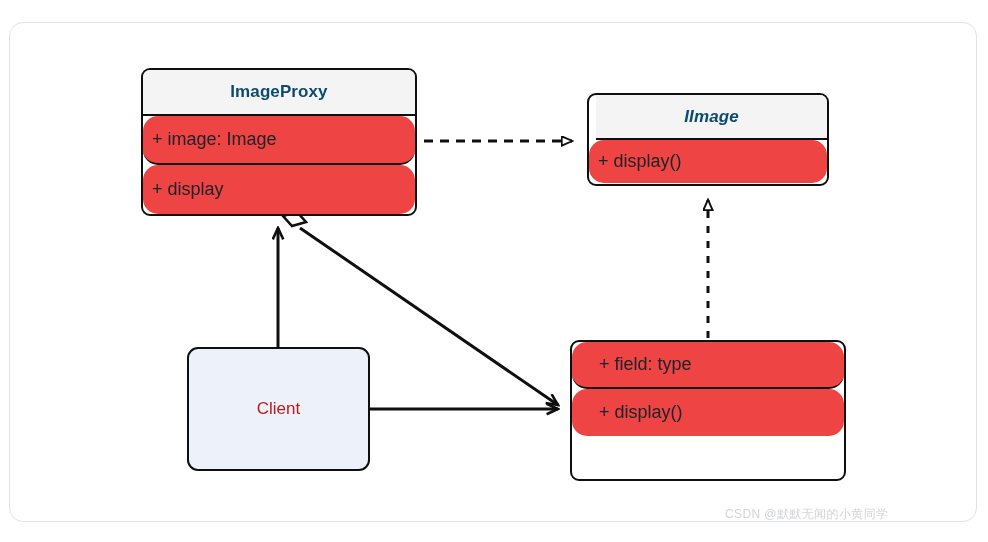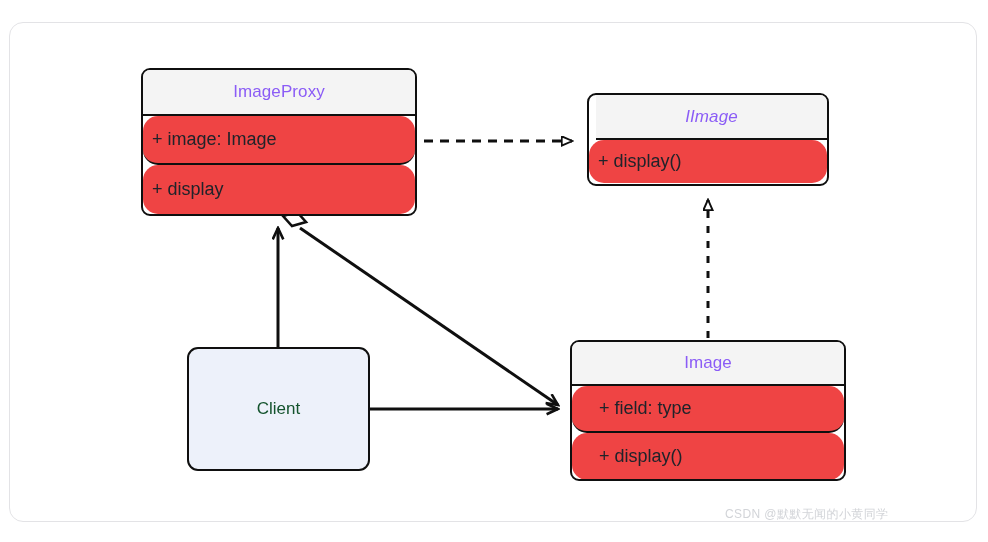--- a/index.html
+++ b/index.html
@@ -44,23 +44,23 @@
     background: #ffffff;
     overflow: hidden;
   }
   .uml-header {
     box-sizing: border-box;
     background: #f4f4f4;
     border-bottom: 2.5px solid #0f0f0f;
     display: flex;
     align-items: center;
     justify-content: center;
-    font-weight: normal;
+    font-weight: bold;
     font-size: 17px;
-    color: #8b5cf6;
+    color: #0c4a6e;
     letter-spacing: .1px;
   }
   .uml-header.italic {
     font-style: italic;
     margin-left: 7px;
   }
   .uml-row {
     box-sizing: border-box;
     display: flex;
     align-items: center;
@@ -95,21 +95,21 @@
     width: 183px;
     height: 124px;
     box-sizing: border-box;
     border: 2.5px solid #0f0f0f;
     border-radius: 11px;
     background: #edf1fa;
     display: flex;
     align-items: center;
     justify-content: center;
     font-size: 17px;
-    color: #14532d;
+    color: #b91c1c;
   }
 
   
   #watermark {
     position: absolute;
     left: 725px;
     top: 506px;
     font-size: 12px;
     color: #d2d4d8;
     white-space: nowrap;
@@ -155,21 +155,20 @@
     <div class="uml-row divided">+ image: Image</div>
     <div class="uml-row">+ display</div>
   </div>
 
   <div class="uml-class" id="cls-iimage">
     <div class="uml-header italic">IImage</div>
     <div class="uml-row">+ display()</div>
   </div>
 
   <div class="uml-class" id="cls-image">
-    <div class="uml-header">Image</div>
     <div class="uml-row divided">+ field: type</div>
     <div class="uml-row">+ display()</div>
   </div>
 
   <div id="box-client">
     <span>Client</span>
   </div>
 
   <div id="watermark">CSDN @默默无闻的小黄同学</div>
 

